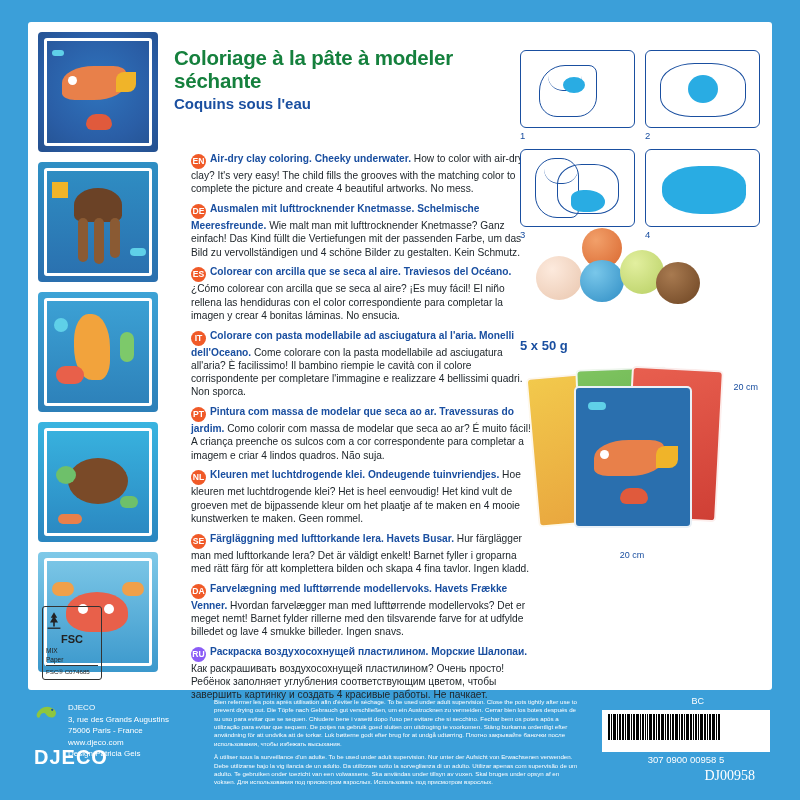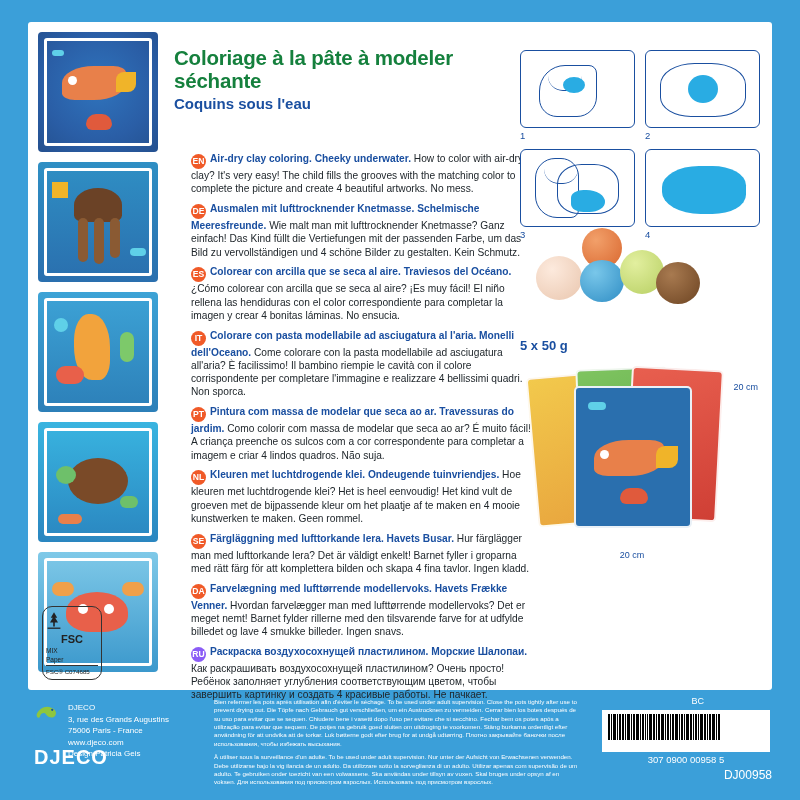--- a/index.html
+++ b/index.html
@@ -139,21 +139,21 @@
   }
   .dim-h {
     position: absolute; right: 40px; top: 528px; width: 200px;
     color: #1a4fa0; font-size: 9px; text-align: center;
   }
 
   
   .fsc {
     position: absolute; left: 14px; bottom: 10px;
     width: 60px; height: 74px;
-    border: 1.4px solid #333; border-radius: 10px;
+    border: 1.4px solid #333; border-radius: 3px;
     font-size: 6.4px; color: #222; padding: 3px 3px;
   }
   .fsc .tree {
     width: 16px; height: 20px; margin: 1px auto 0;
   }
   .fsc .fs-name { font-weight: bold; font-size: 11px; text-align:center; margin-top:1px;}
   .fsc .mix { font-size: 6.5px; text-align:left; margin-top: 2px;}
   .fsc .code { font-size: 6.2px; border-top: 1px solid #333; margin-top: 2px; padding-top: 2px;}
 
   
@@ -185,21 +185,21 @@
     width: 168px; height: 42px; background: #fff;
   }
   .bc-label {
     position: absolute; right: 68px; top: 0px; font-size: 9px; color: #fff;
   }
   .bc-num {
     position: absolute; right: 2px; top: 58px; width: 168px; text-align: center;
     font-size: 9.5px; color: #fff;
   }
   .bc-ref {
-    position: absolute; right: 0; top: 72px; font-size: 12px; color: #fff;
+    position: absolute; right: 17px; top: 72px; font-size: 14px; color: #fff; font-family: Liberation Serif, serif;
   }
   .bars { position:absolute; inset: 4px 6px 12px 6px; display:flex; gap:1px; }
   .bars i { display:block; background:#000; height:100%; }
 </style>
 </head>
 <body>
 
 <div class="page">
   <div class="panel">
 

